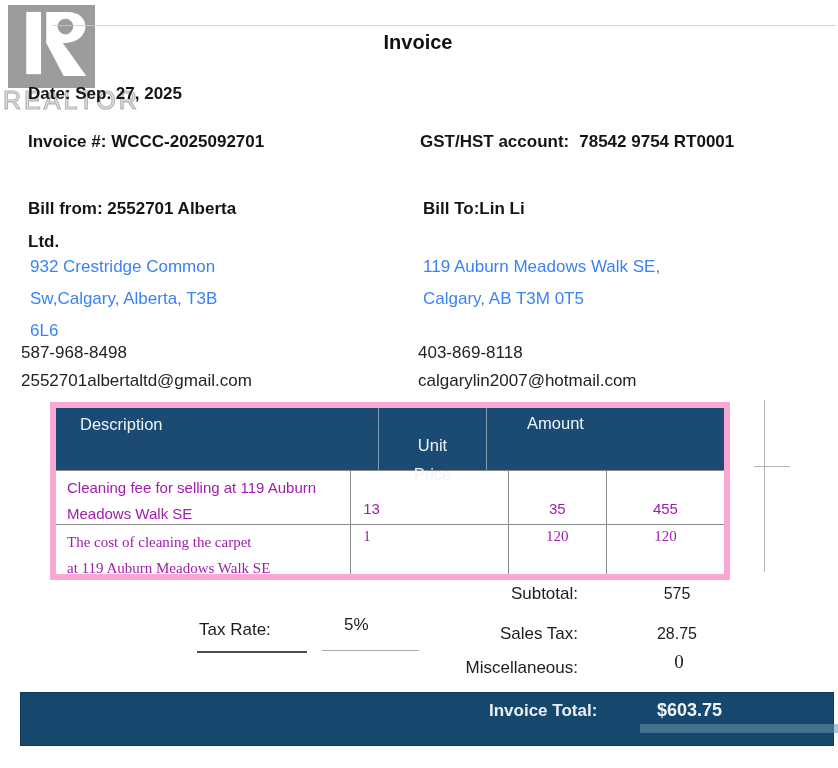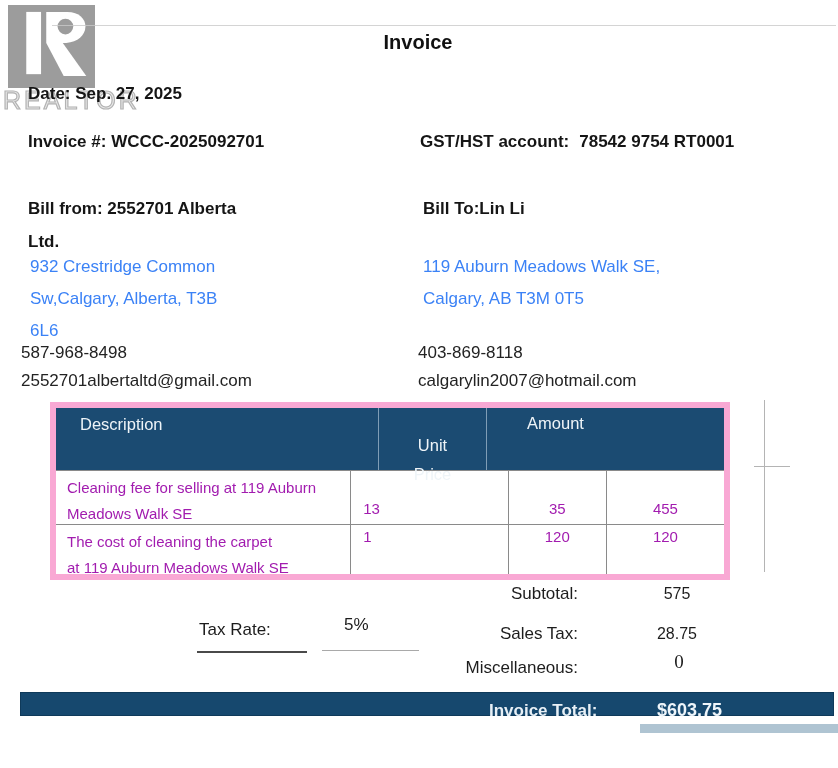--- a/index.html
+++ b/index.html
@@ -45,21 +45,21 @@
   .thr .c + .c{border-left:1px solid rgba(210,225,238,.55);}
   .c{box-sizing:border-box;}
   .c0{width:322px;} .c1{width:172px;} .c2{width:108px;} .c3{width:130px;}
   .thr .c0{padding:7px 0 0 24px;}
   .thr .c1{padding:5px 0 0 5px;}
   .thr .c2{padding:23px 0 0 0;text-align:center;}
   .thr .c2 .wrapw{width:58px;margin:0 auto;line-height:29px;}
   .thr .c3{padding:6px 0 0 8px;text-align:center;}
   .tbr{background:#fff;border-top:1px solid #8a8a8a;font-size:15px;color:#a21caf;}
   .tbr .c + .c{border-left:1px solid #8a8a8a;}
-  .r1{height:54px;} .r2{height:50px;}
+  .r1{height:54px;} .r2{height:50px;font-family:Liberation Serif, serif;}
   .desc{padding:4px 8px 0 11px;line-height:26px;}
   .num{padding-left:12px;}
   .cent{text-align:center;}
   .r1 .valmid{display:flex;align-items:flex-end;padding-bottom:7px;}
   .r1 .valmid.cent{justify-content:center;padding-left:0;}
   .r2 .valtop{padding-top:3px;}
 
   .vline-art{left:764px;top:400px;width:1px;height:172px;background:#b4b4b4;}
   .tick-art{left:754px;top:466px;width:36px;height:1px;background:#b4b4b4;}
 
@@ -71,21 +71,21 @@
   .salestax-l{left:400px;top:624px;}
   .salestax-v{left:640px;top:625px;}
   .misc-l{left:400px;top:658px;}
   .misc-v{left:642px;top:651px;font-family:"Liberation Serif", serif;font-size:19px;}
   .taxrate-l{left:199px;top:620px;font-size:17px;}
   .taxrate-v{left:344px;top:615px;font-size:17px;}
   .uline1{left:197px;top:651px;width:110px;height:2px;background:#4a4a4a;}
   .uline2{left:322px;top:650px;width:97px;height:1px;background:#a9a9a9;}
 
   
-  .total-bar{left:20px;top:692px;width:814px;height:24px;background:var(--navy-dark);border:1px solid #0f3a5a;box-sizing:border-box;}
+  .total-bar{left:20px;top:692px;width:814px;height:54px;background:var(--navy-dark);border:1px solid #0f3a5a;box-sizing:border-box;}
   .total-bar .lbl{position:absolute;left:468px;top:8px;font-size:17px;font-weight:700;color:#e8f0f6;}
   .total-bar .val{position:absolute;left:636px;top:7px;font-size:18px;font-weight:700;color:#eef5fa;}
   .bar-art{left:640px;top:724px;width:198px;height:9px;background:#6d94ad;opacity:.55;}
 </style>
 </head>
 <body>
 
 <div class="page" style="--navy:#1b4b72;--navy-dark:#16486e;">
 
   <div class="abs logo-box">

